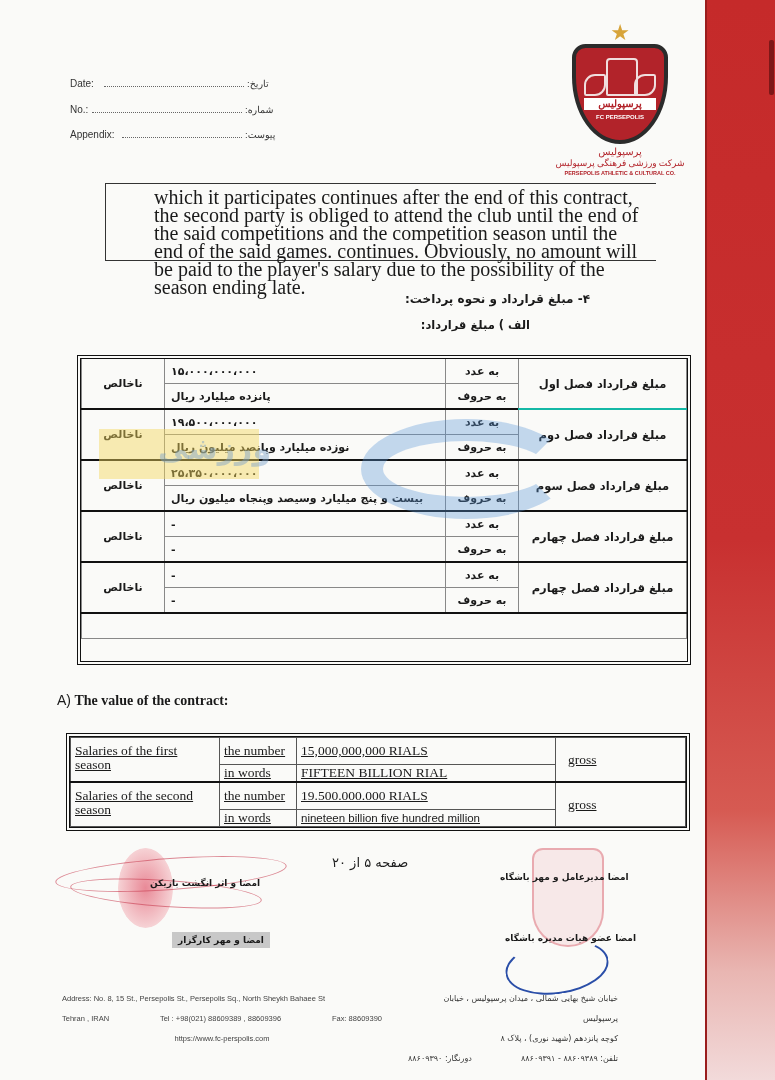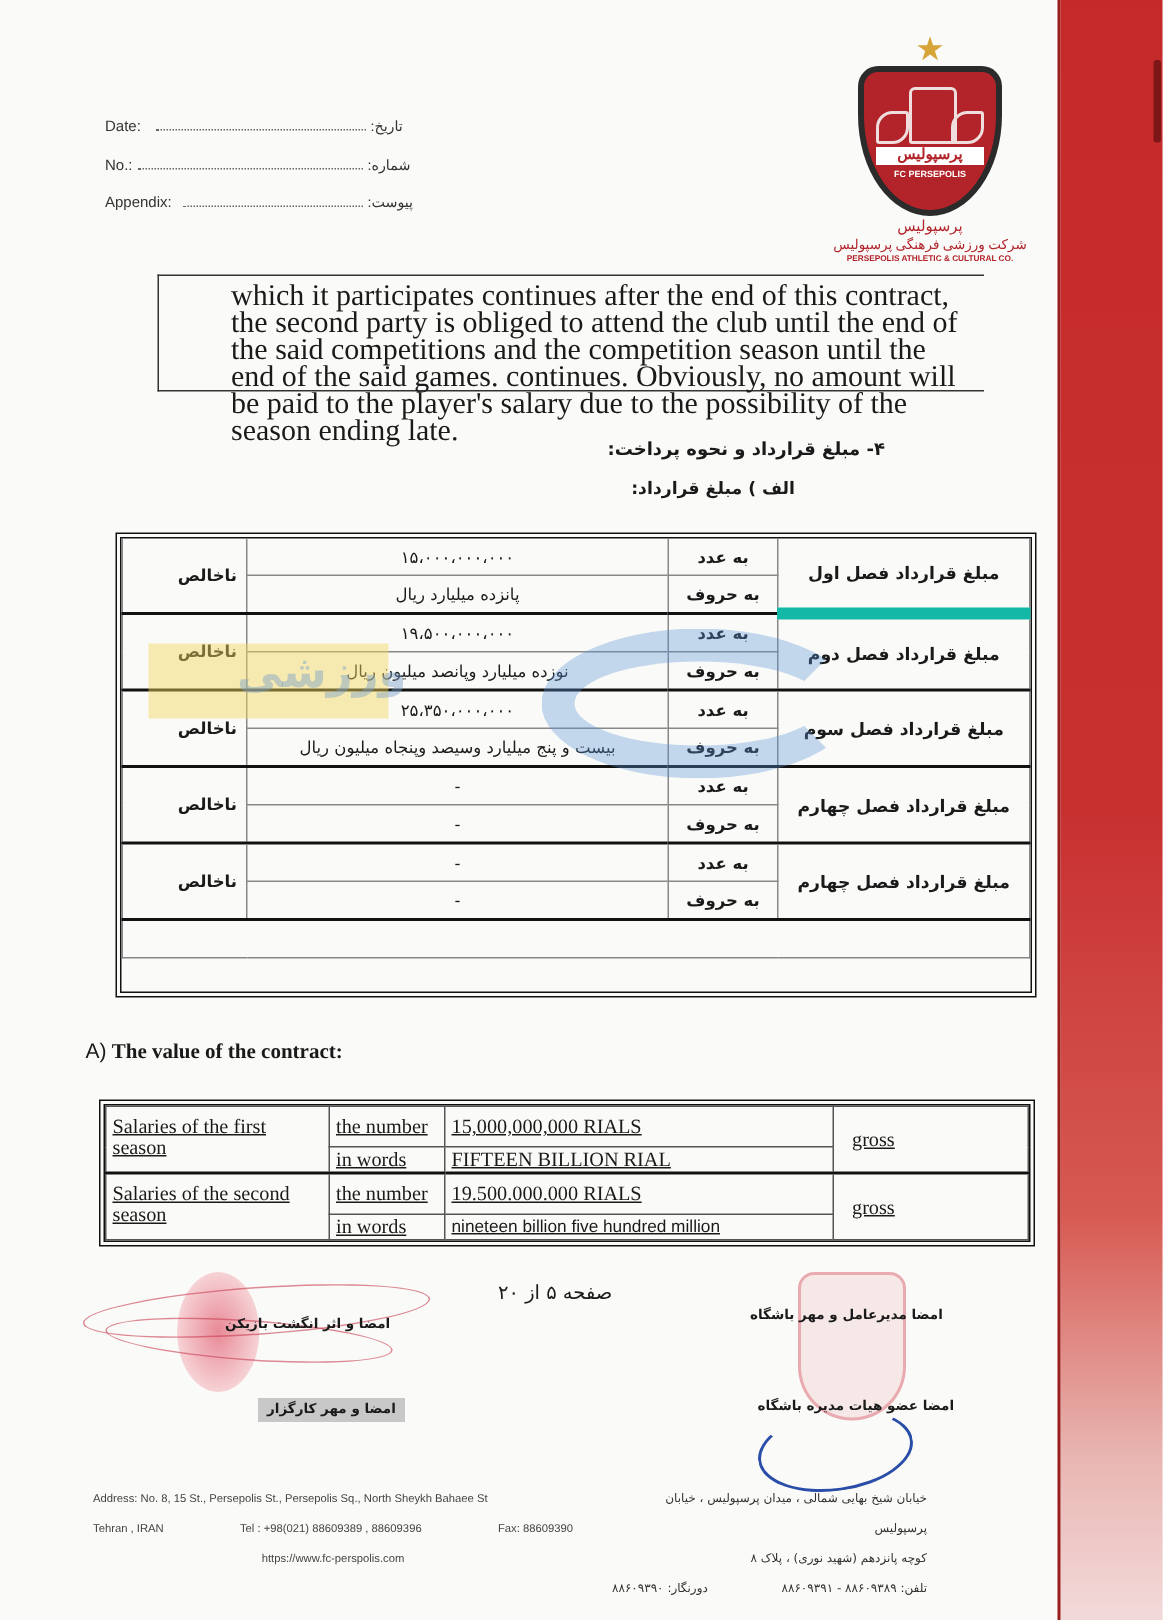--- a/index.html
+++ b/index.html
@@ -55,22 +55,22 @@
   
   .fa-table-wrap {
     position: absolute; left: 77px; top: 355px; width: 614px; height: 310px;
     border: 4px double #111; box-sizing: border-box; background: #fafaf8;
   }
   table.fa-table { border-collapse: collapse; width: 100%; direction: rtl; font-family: "DejaVu Sans", sans-serif; font-size: 11px; font-weight: bold; }
   table.fa-table td { border: 1px solid #888; padding: 0 6px; height: 24px; }
   table.fa-table tr.grp td.title, table.fa-table tr.grp td.kind { border-top: 2px solid #111; }
   table.fa-table td.title { width: 155px; text-align: center; font-size: 11.5px; }
   table.fa-table td.kind { width: 60px; text-align: center; font-size: 11px; }
-  table.fa-table td.val { text-align: center; font-weight: normal; }
-  table.fa-table td.net { width: 70px; }
+  table.fa-table td.val { text-align: left; font-weight: bold; }
+  table.fa-table td.net { width: 70px; text-align: center; }
   table.fa-table tr.top td { border-top: none; }
   .watermark-blue { position: absolute; left: 280px; top: 60px; width: 210px; height: 100px; border: 22px solid rgba(91,150,215,0.35); border-right-color: transparent; border-radius: 50%; box-sizing: border-box; pointer-events: none; }
   .watermark-yellow { position: absolute; left: 18px; top: 70px; width: 160px; height: 50px; background: rgba(245,215,90,0.45); pointer-events: none; }
   .watermark-text { position: absolute; left: 35px; top: 72px; color: rgba(120,160,200,0.45); font-size: 30px; font-weight: bold; direction: rtl; font-family: "DejaVu Sans", sans-serif; pointer-events: none; margin-left: 42px; }
   .empty-row { height: 48px; border-top: 2px solid #111; }
 
   .en-heading { position: absolute; left: 57px; top: 692px; font-size: 14px; }
   .en-heading .a { font-family: "Liberation Sans", sans-serif; font-weight: normal; }
   .en-heading b { font-family: "Liberation Serif", serif; }
 
@@ -150,21 +150,21 @@
           <td class="kind">به عدد</td>
           <td class="val">۱۵،۰۰۰،۰۰۰،۰۰۰</td>
           <td class="net" rowspan="2">ناخالص</td>
         </tr>
         <tr>
           <td class="kind">به حروف</td>
           <td class="val">پانزده میلیارد ریال</td>
         </tr>
 
         <tr class="grp">
-          <td class="title" rowspan="2" style="border-top:8px solid #14b8a6;">مبلغ قرارداد فصل دوم</td>
+          <td class="title" rowspan="2" style="border-top:2px solid #14b8a6;">مبلغ قرارداد فصل دوم</td>
           <td class="kind">به عدد</td>
           <td class="val" style="border-top:2px solid #111;">۱۹،۵۰۰،۰۰۰،۰۰۰</td>
           <td class="net" rowspan="2" style="border-top:2px solid #111;">ناخالص</td>
         </tr>
         <tr>
           <td class="kind">به حروف</td>
           <td class="val">نوزده میلیارد وپانصد میلیون ریال</td>
         </tr>
 
         <tr class="grp">

